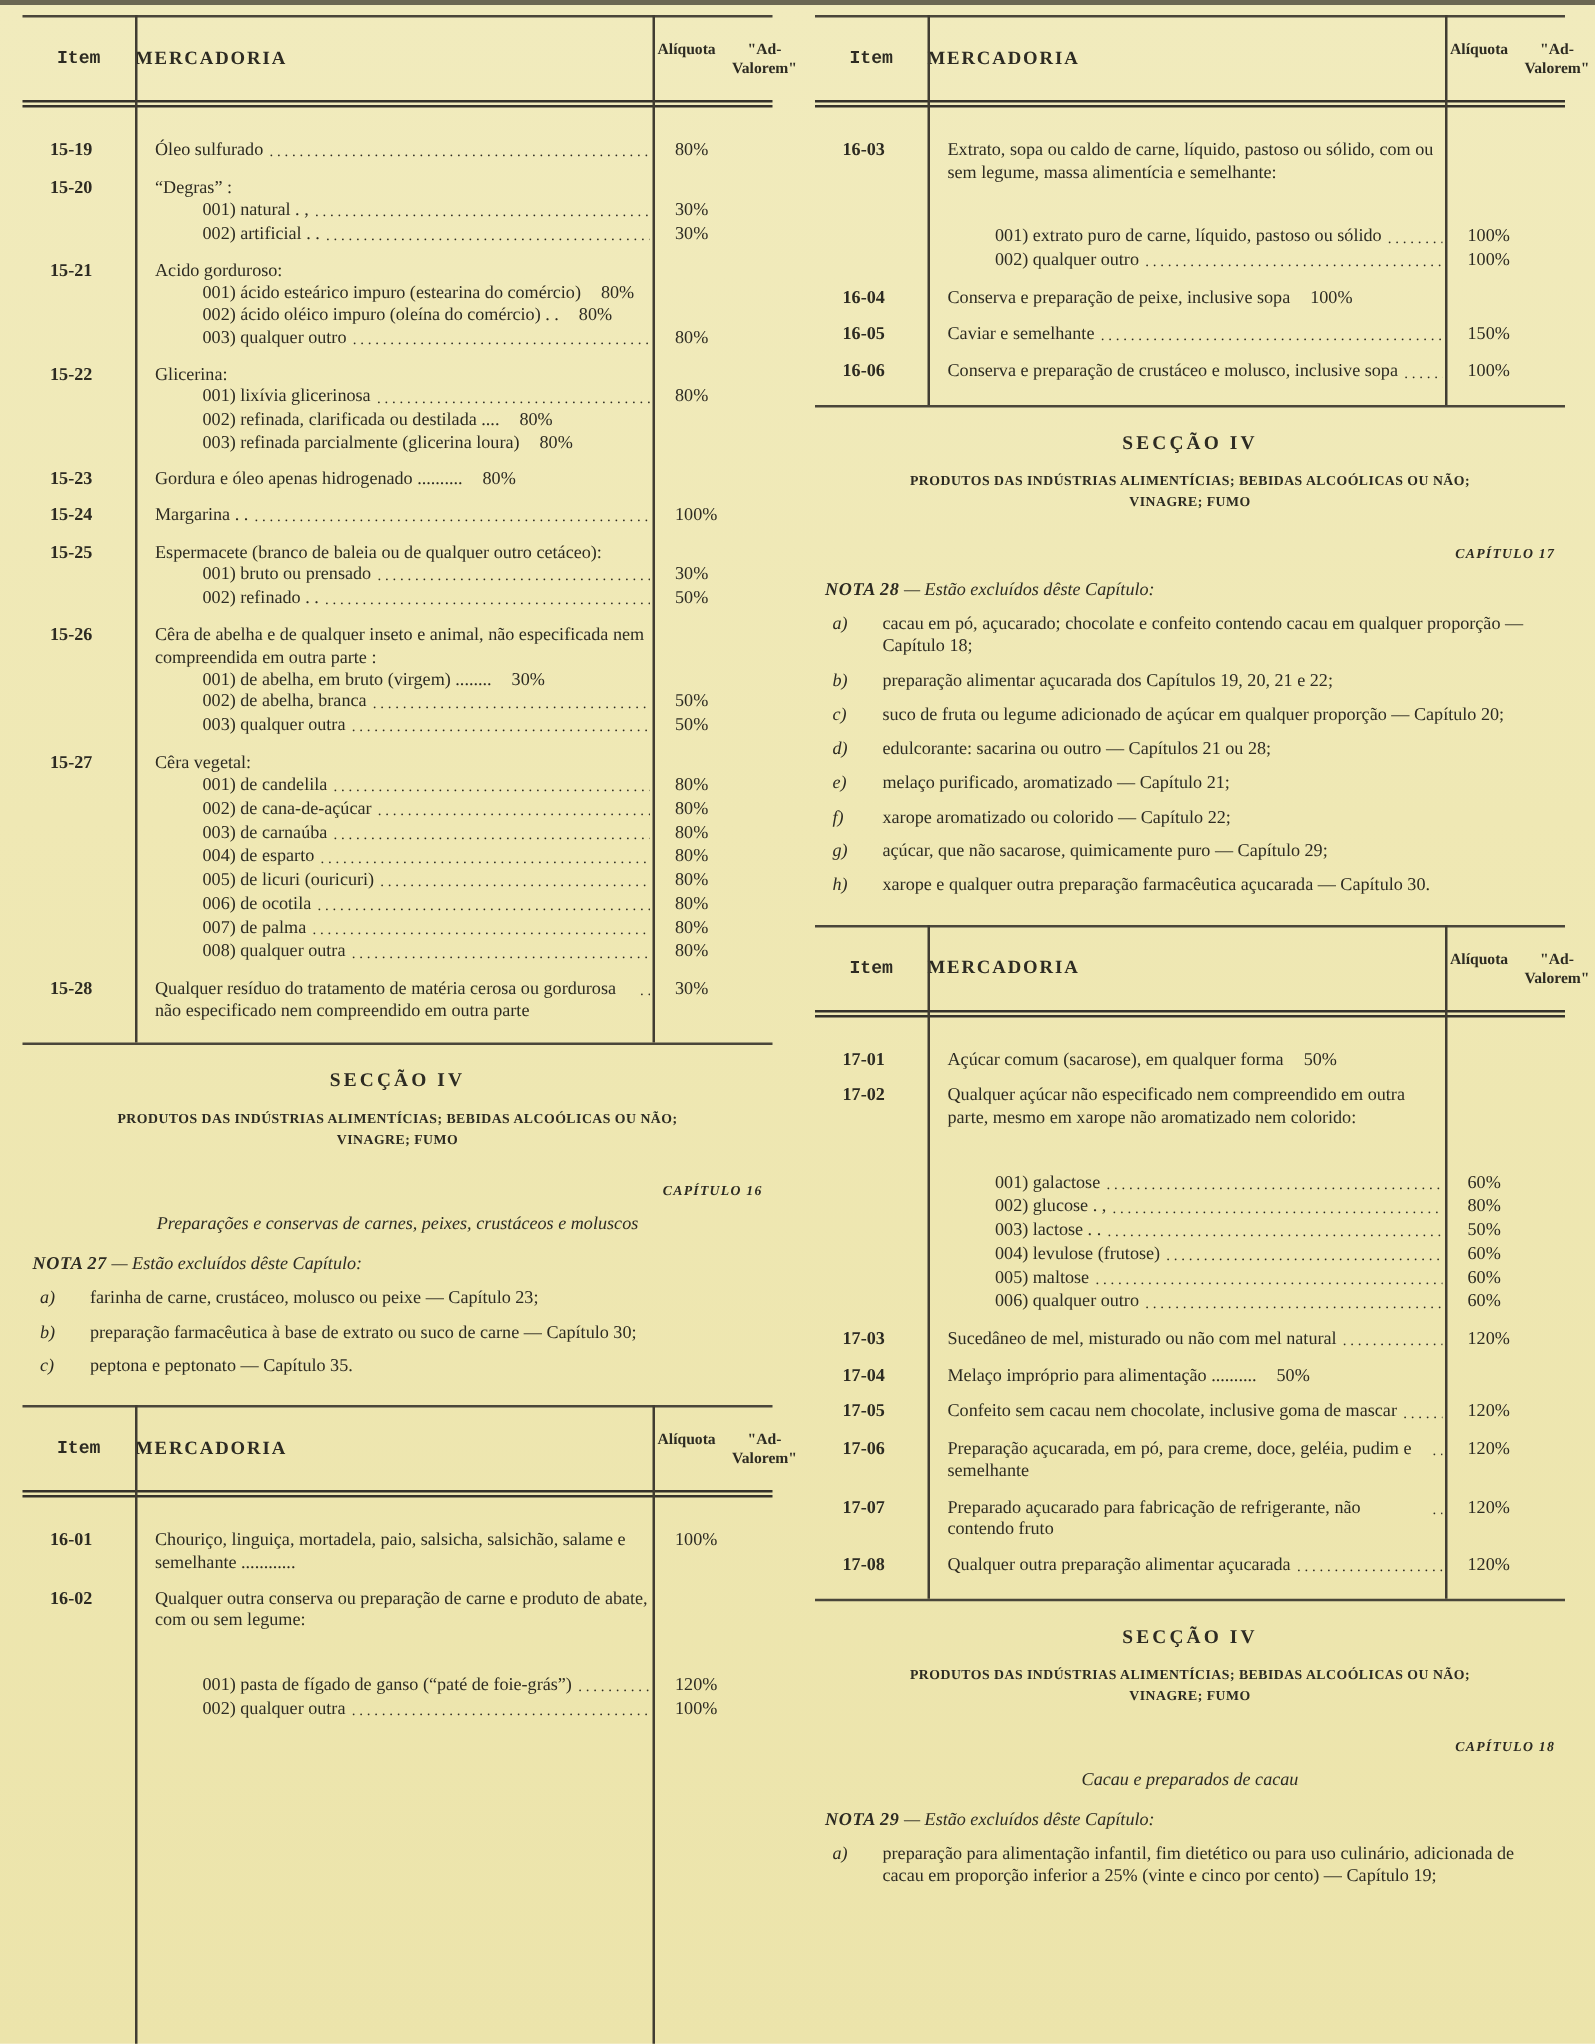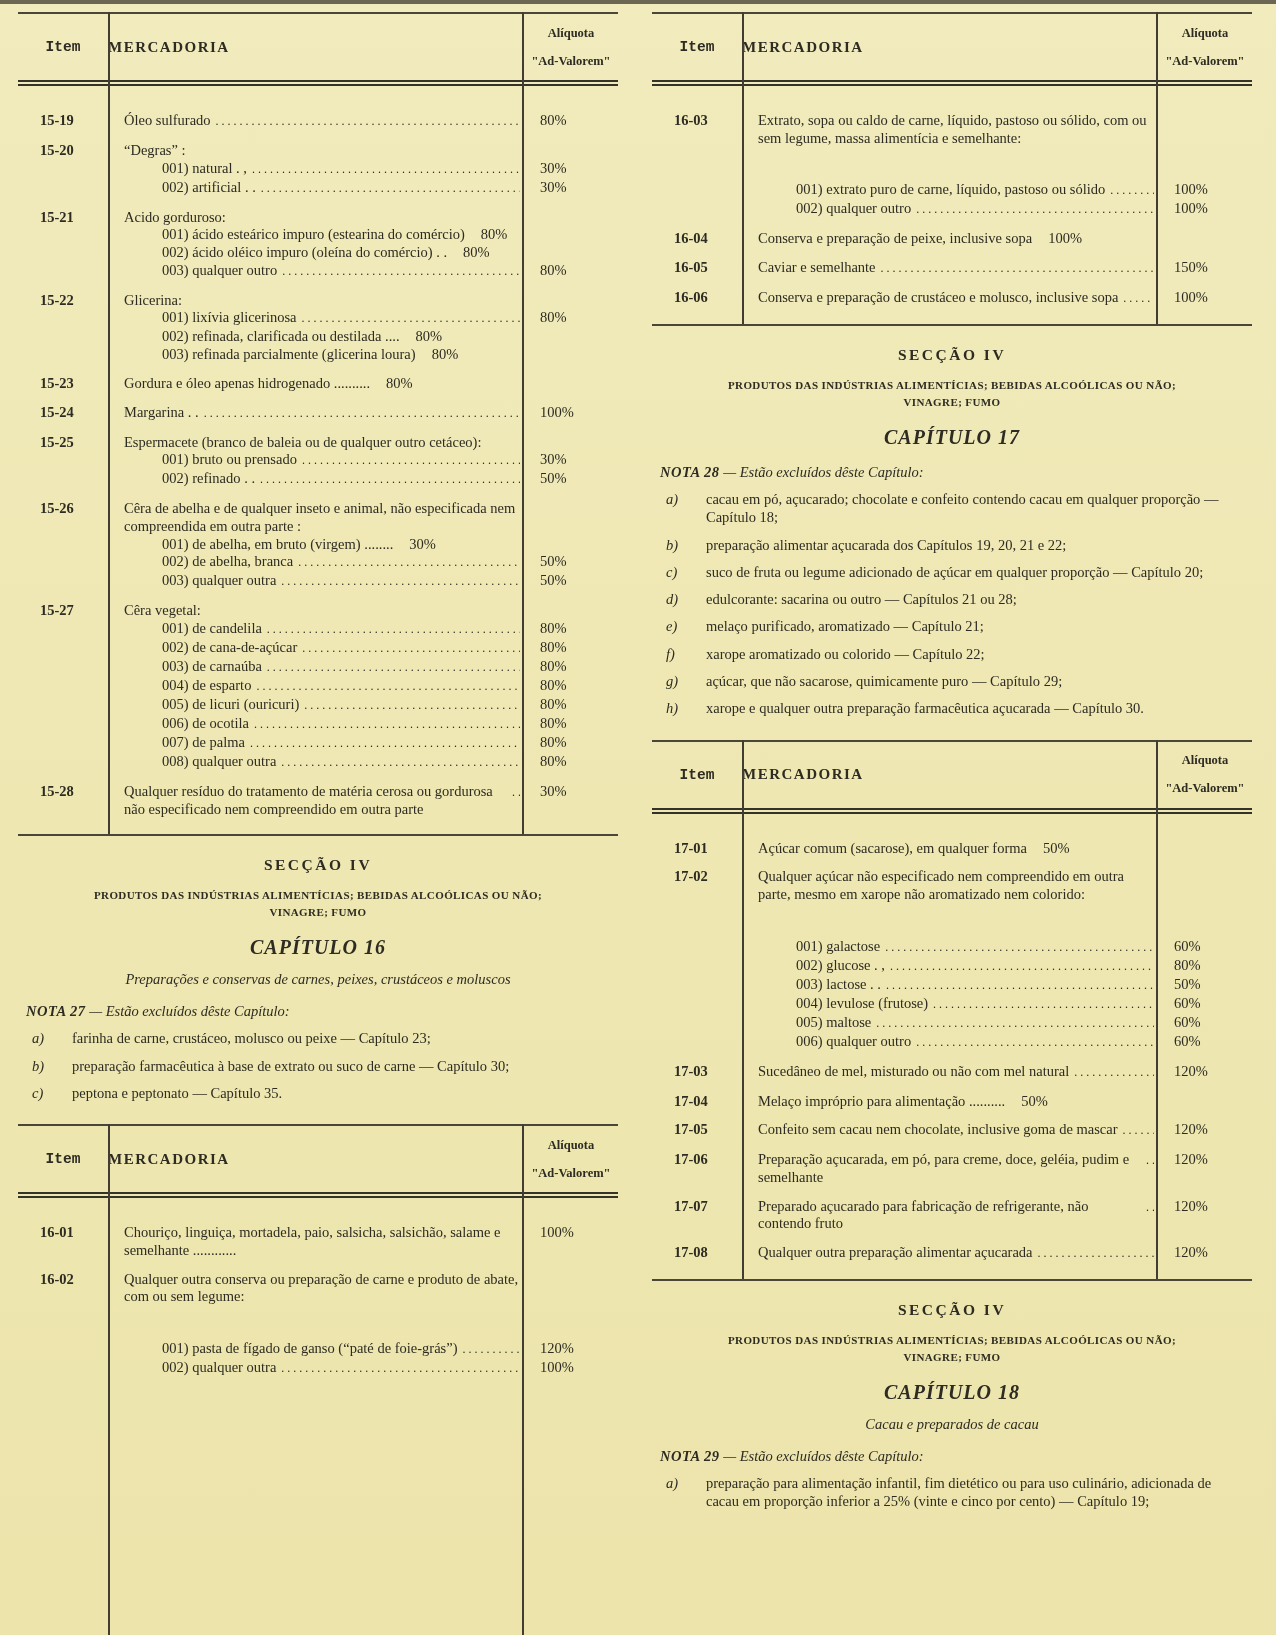--- a/index.html
+++ b/index.html
@@ -15,40 +15,40 @@
 
   
   .tbl{position:relative;border-bottom:2px solid #4a463a;}
   .tbl.cut{border-bottom:none;flex:1;}
   .vline{position:absolute;top:0;bottom:0;width:1.6px;background:#413d32;}
   .v1{left:90px;}
   .v2{right:94px;}
   .thead{display:flex;align-items:center;min-height:74px;border-top:2px solid #4a463a;border-bottom:6px double #35322a;box-sizing:border-box;}
   .th-item{width:90px;flex:none;text-align:center;font-weight:bold;font-size:14.5px;font-family:Liberation Mono, monospace;}
   .th-merc{flex:1;text-align:left;font-weight:bold;font-size:15px;letter-spacing:1.5px;}
-  .th-rate{width:94px;flex:none;text-align:center;font-weight:bold;font-size:12.5px;display:flex;flex-direction:column;gap:13px;padding:6px 2px;box-sizing:border-box;}
+  .th-rate{width:94px;flex:none;text-align:center;font-weight:bold;font-size:12.5px;display:flex;gap:13px;padding:6px 2px;box-sizing:border-box;}
   .tbody{padding:4px 0 16px;}
   .trow{display:flex;margin-top:11px;}
   .tbody .trow:first-child{margin-top:22px;}
   .ti{width:90px;flex:none;padding-left:22px;box-sizing:border-box;font-weight:bold;font-size:14.5px;line-height:1.22;}
   .tdv{flex:1;min-width:0;padding-left:16px;}
   .tline{display:flex;align-items:flex-start;}
   .tline.ind{padding-left:38px;}
   .ltxt{font-size:14.5px;line-height:1.22;}
   .ldr{flex:1 1 8px;min-width:8px;overflow:hidden;white-space:nowrap;letter-spacing:3px;font-size:12px;line-height:1.5;margin:0 4px 1px 5px;}
   .ldr::after{content:"..........................................................................................................................";}
   .lrate{width:94px;flex:none;box-sizing:border-box;padding-left:16px;font-weight:normal;font-size:14.5px;line-height:1.22;}
   .gap1{}
   .gap2{margin-top:34px;}
 
   
   .section{padding:20px 8px 22px;}
   .seccao{text-align:center;font-weight:bold;font-size:15.5px;letter-spacing:2.5px;margin-bottom:13px;}
   .prod{text-align:center;font-weight:bold;font-size:11px;letter-spacing:.4px;line-height:1.55;}
-  .cap{text-align:center;font-style:italic;font-weight:bold;font-size:20px;letter-spacing:1px;margin-top:15px;}
+  .cap{text-align:right;font-style:italic;font-weight:bold;font-size:11px;letter-spacing:1px;margin-top:26px;}
   .subt{text-align:center;font-style:italic;font-size:14.5px;margin-top:12px;}
   .nota{margin-top:15px;font-size:14.5px;font-style:italic;}
   .nlabel{font-weight:bold;letter-spacing:.5px;}
   .notes{margin-top:2px;}
   .note-item{position:relative;padding-left:46px;margin-top:9px;font-size:14.5px;line-height:1.26;}
   .nlab{position:absolute;left:6px;font-style:italic;}
 </style>
 </head>
 <body>
 

